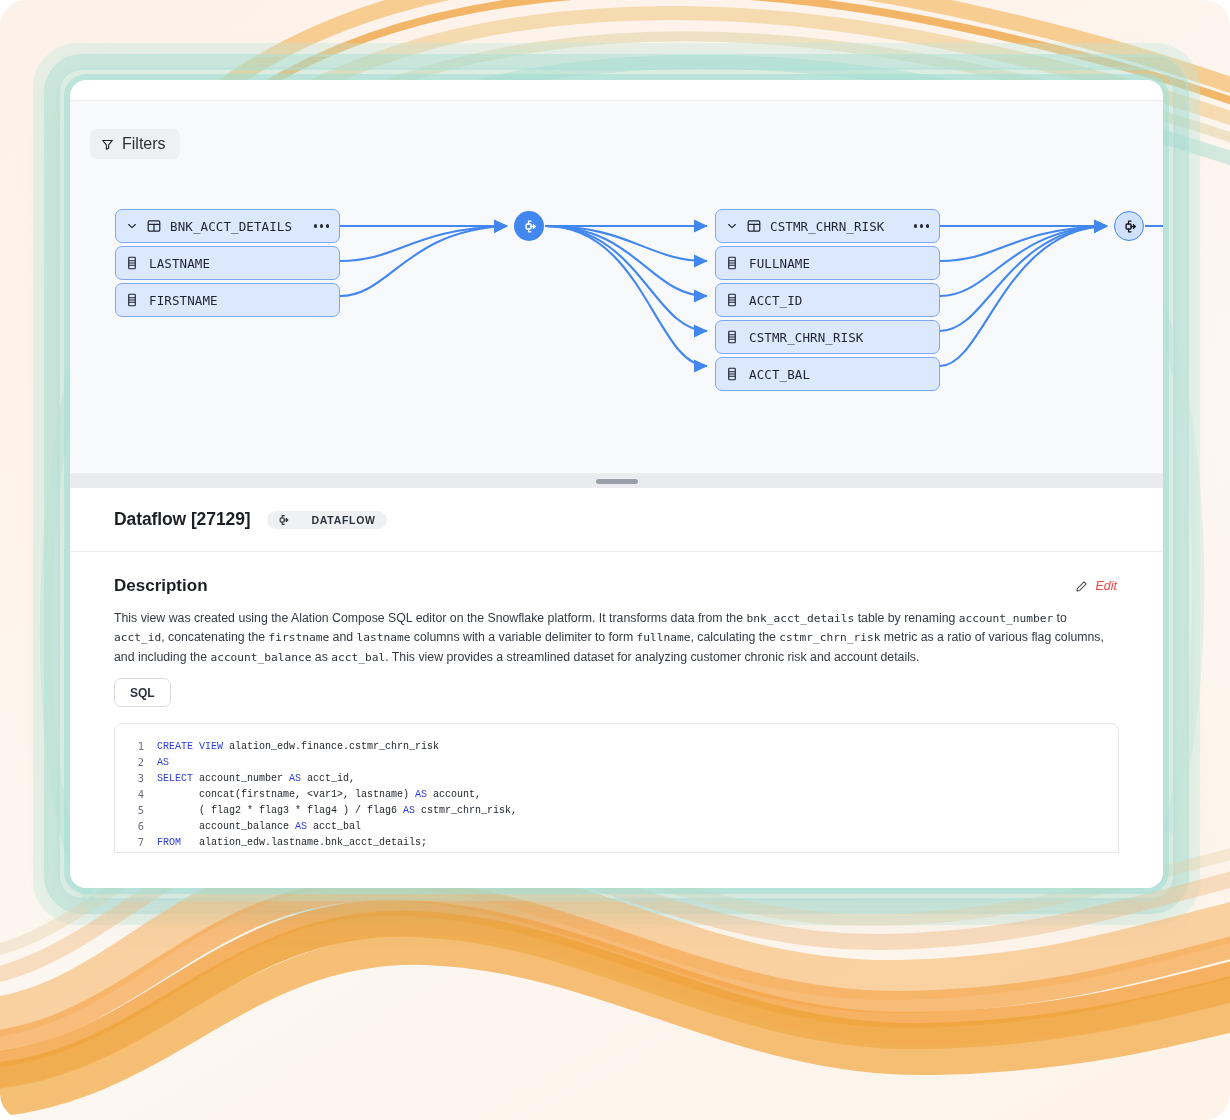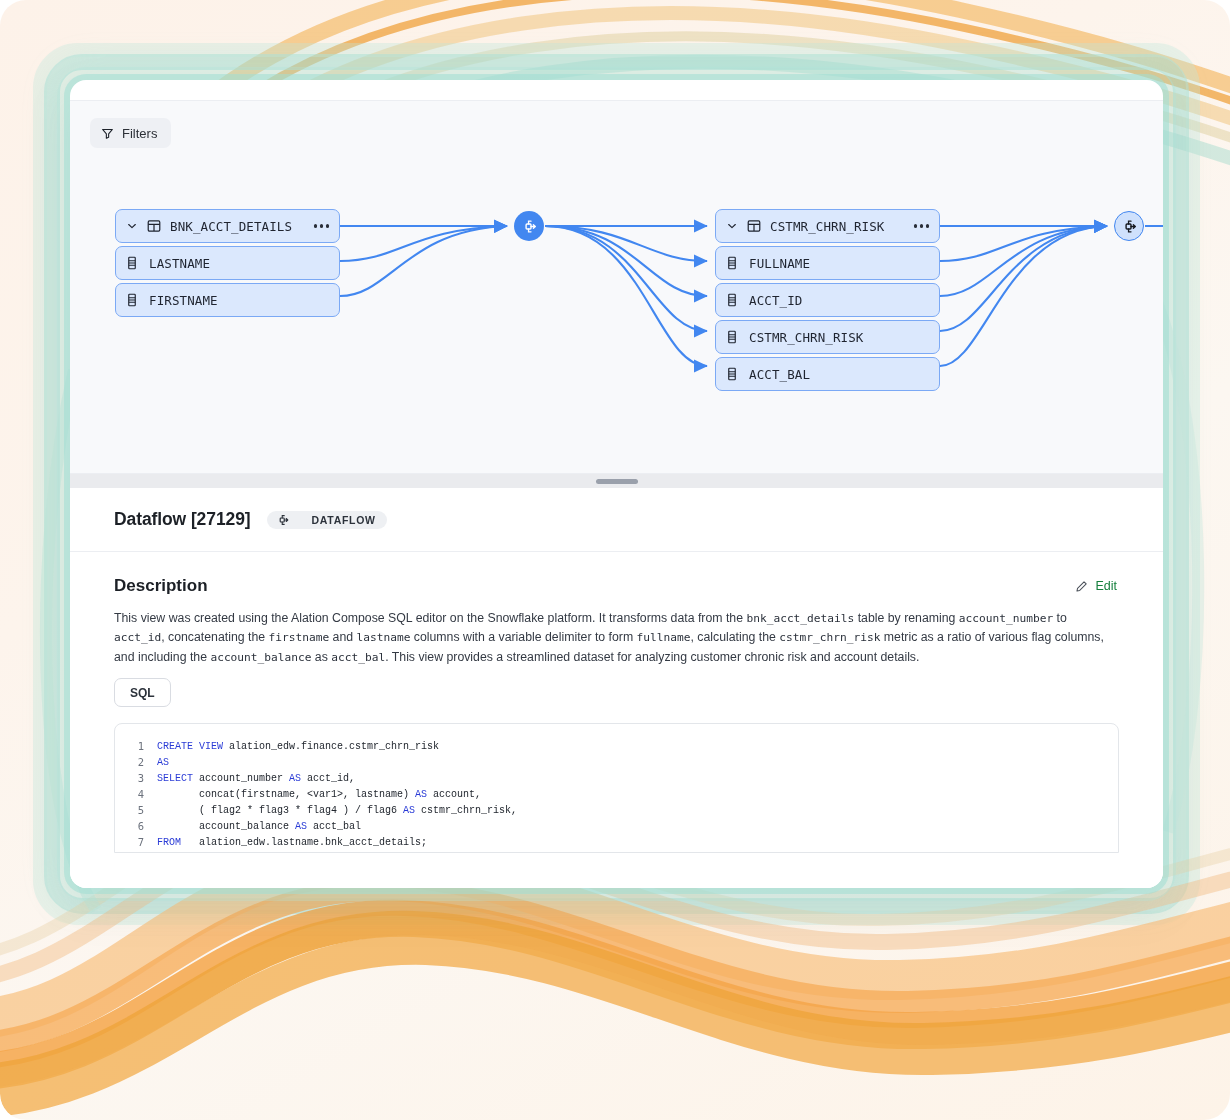--- a/index.html
+++ b/index.html
@@ -54,30 +54,30 @@
     background: #f8f9fb;
     border-top: 1px solid #eceef2;
     border-bottom: 1px solid #eceef2;
     overflow: hidden;
     flex: none;
   }
 
   #filters-button {
     position: absolute;
     left: 20px;
-    top: 17px;
+    top: 28px;
     height: 30px;
     display: flex;
     align-items: center;
     gap: 8px;
     padding: 0 14px 0 11px;
     background: #eef0f4;
     border: none;
     border-radius: 7px;
-    font-size: 13px;
+    font-size: 16px;
     color: #2c3037;
     cursor: pointer;
     z-index: 6;
     font-family: "Liberation Sans", sans-serif;
   }
 
   #graph-canvas {
     position: absolute;
     inset: 0;
   }
@@ -173,23 +173,24 @@
   }
 
   #details-body { padding: 24px 44px 0 44px; }
 
   .section-row { display: flex; align-items: center; justify-content: space-between; }
   .section-label { font-size: 17px; font-weight: 700; color: #1c2026; }
 
   #edit-button {
     display: flex; align-items: center; gap: 7px;
     background: none; border: none; cursor: pointer;
-    font-size: 12.5px; color: #15803d;
+    font-size: 12.5px; color: #ef4444;
     font-family: "Liberation Sans", sans-serif;
     padding: 2px 2px;
+    font-style: italic;
   }
 
   #description-text {
     margin-top: 13px;
     font-size: 12.3px;
     line-height: 1.58;
     color: #343a44;
     max-width: 1005px;
     text-align: left;
   }

